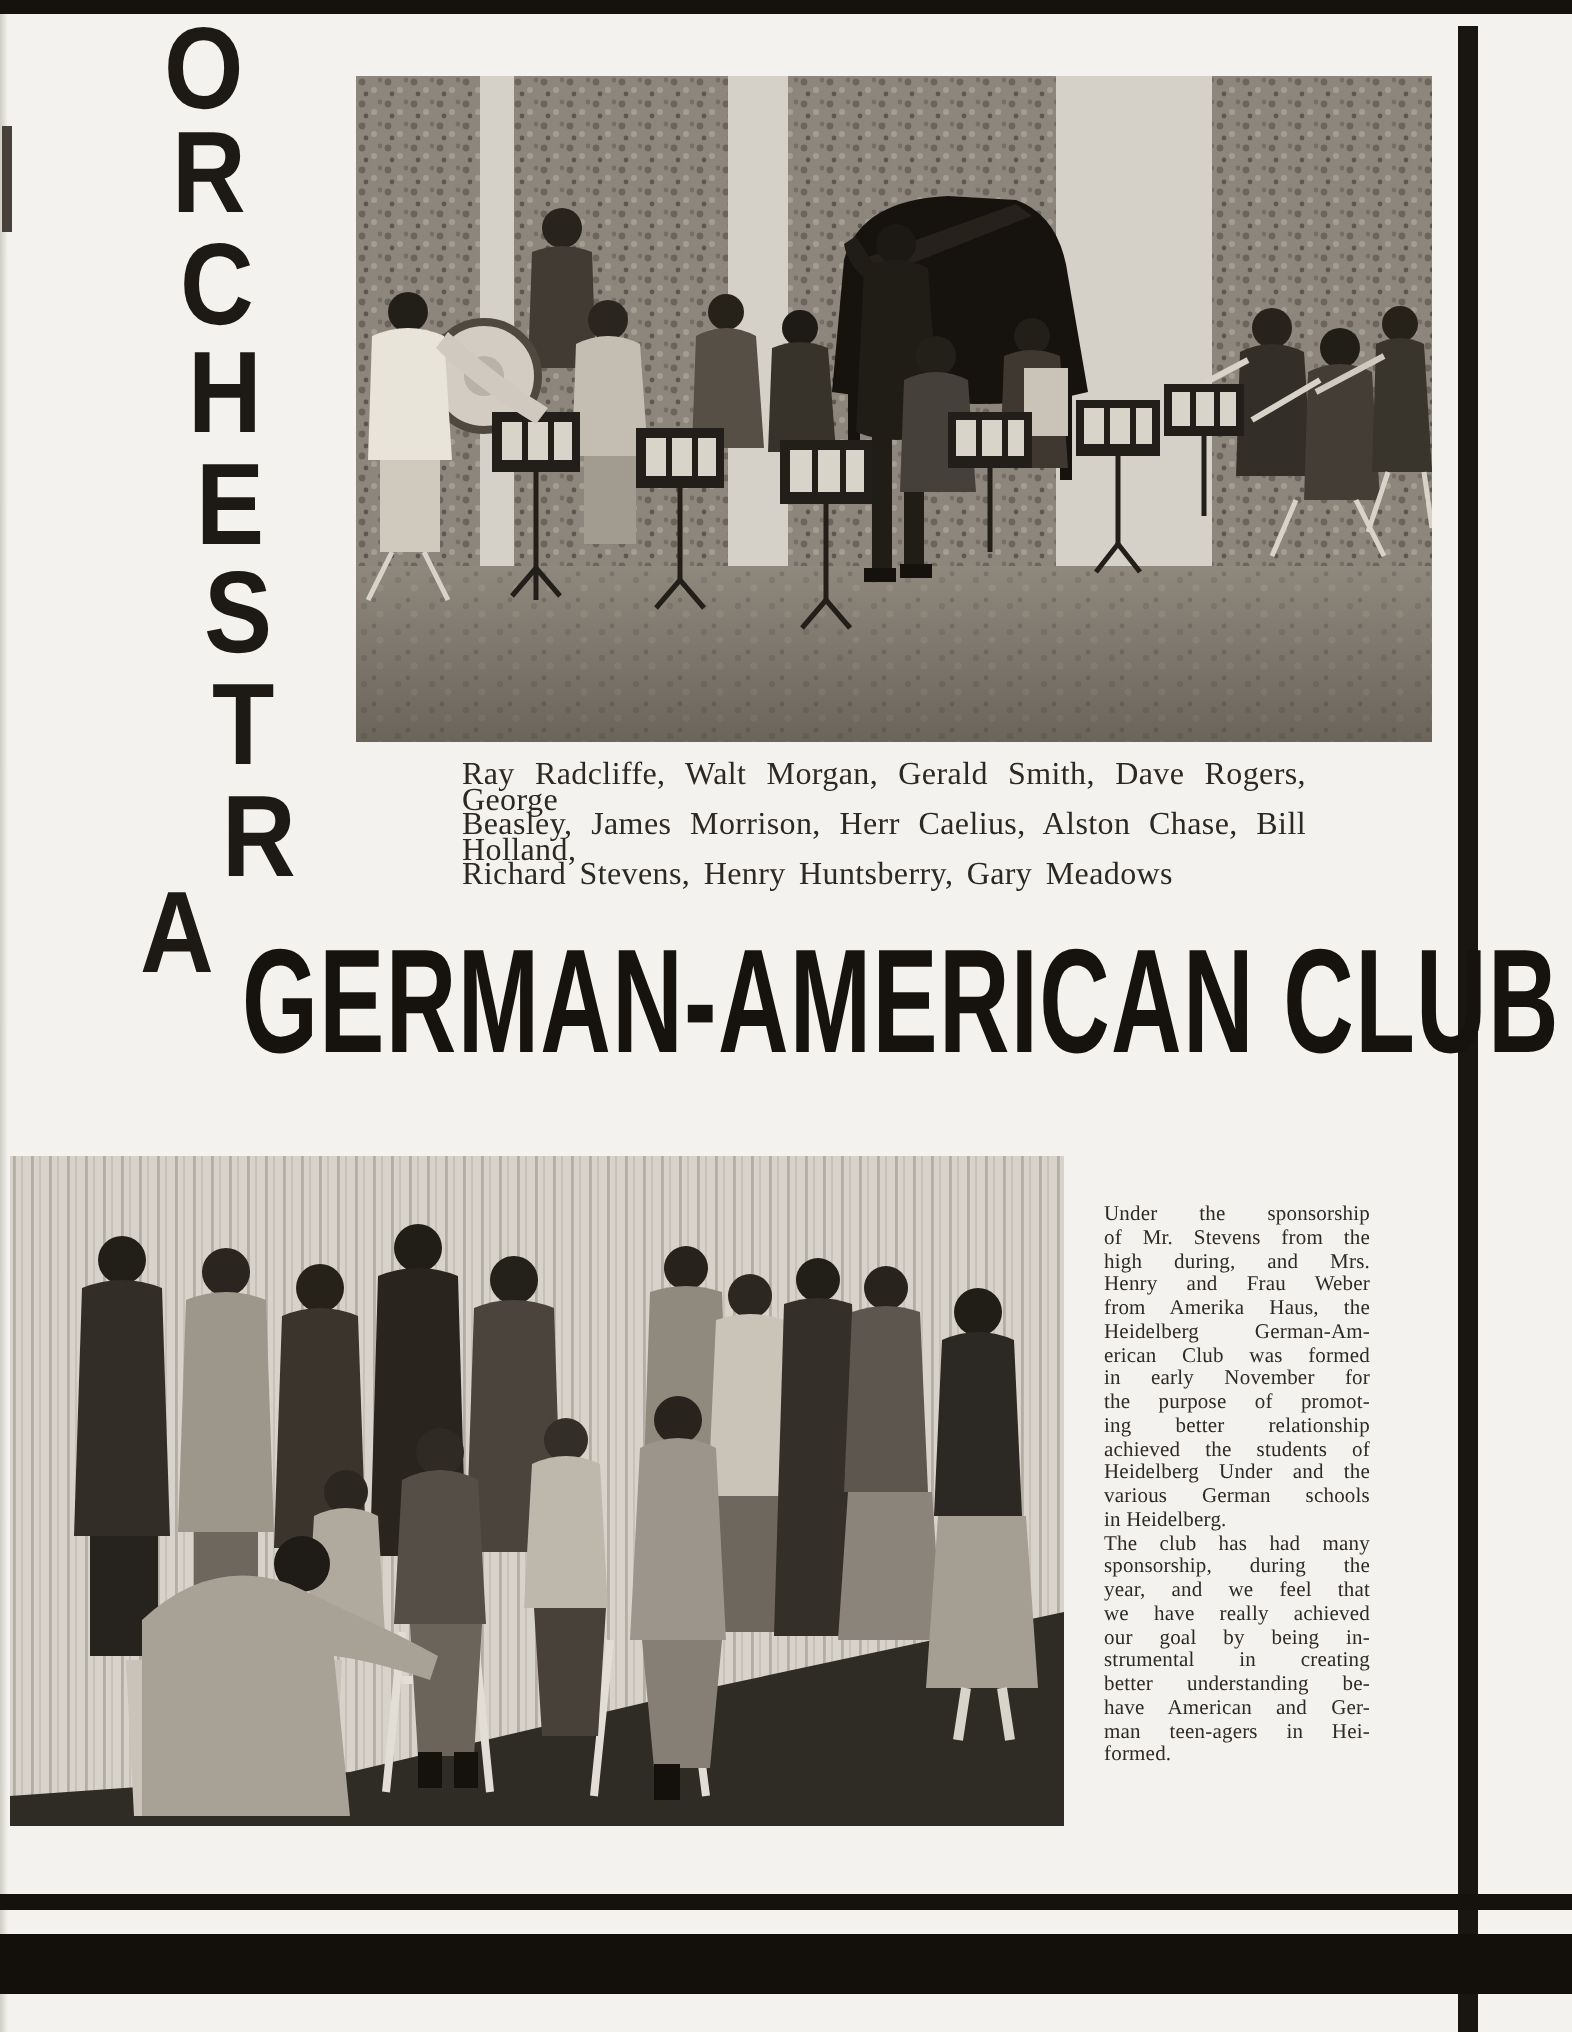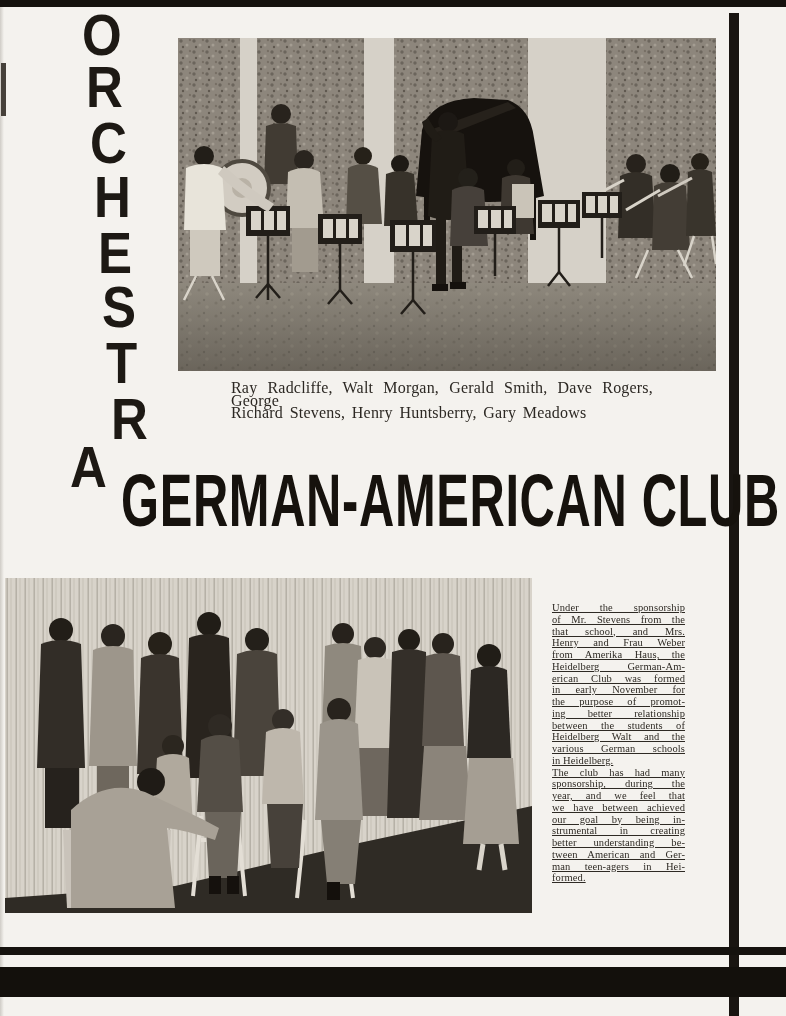--- a/index.html
+++ b/index.html
@@ -36,21 +36,21 @@
   .cap-line{text-align:justify;text-align-last:justify;}
   .cap-line.last{text-align-last:left;}
   
   .club-heading{position:absolute;left:121px;top:464px;width:640px;height:80px;}
   .club-heading .txt{display:inline-block;white-space:nowrap;
     font-family:"Liberation Sans",sans-serif;font-weight:700;font-size:74px;line-height:1;
     letter-spacing:1px;color:#16120d;transform:scaleX(.66);transform-origin:0 0;}
   
   .article{position:absolute;left:552px;top:602px;width:133px;
     font-size:10.5px;line-height:11.75px;color:#2e2a24;letter-spacing:.1px;}
-  .art-line{text-align:justify;text-align-last:justify;text-decoration:underline;}
+  .art-line{text-align:justify;text-align-last:justify;}
   .art-line.last{text-align-last:left;}
 </style>
 </head>
 <body>
 
 <div class="page">
   <div class="edge-shade"></div>
 
   <div class="top-bar"></div>
   <div class="right-vline"></div>
@@ -203,20 +203,21 @@
         <path d="M18 238 L6 262 M34 238 L46 262"></path>
         <path d="M470 212 L458 240 M500 212 L514 240"></path>
         <path d="M516 198 L506 228 M534 198 L538 226"></path>
       </g>
       <path d="M46 128 Q70 150 96 166 L90 174 Q60 156 40 136 Z" fill="#cfc9bf"></path>
     </svg>
   </div>
 
   <div class="caption">
     <div class="cap-line">Ray Radcliffe, Walt Morgan, Gerald Smith, Dave Rogers, George</div>
+    <div class="cap-line">Beasley, James Morrison, Herr Caelius, Alston Chase, Bill Holland,</div>
     <div class="cap-line last">Richard Stevens, Henry Huntsberry, Gary Meadows</div>
   </div>
 
   <div class="club-heading">
     <span class="txt">GERMAN-AMERICAN CLUB</span>
   </div>
 
   <div class="bottom-photo" title="German-American Club members standing and seated in groups before striped curtains">
     <svg class="photo-svg" viewBox="0 0 527 335" preserveAspectRatio="none">
       <defs>
@@ -282,36 +283,36 @@
         <path d="M74 252 L74 330 M94 252 L94 330 M114 252 L114 330 M134 252 L134 330 M152 252 L152 330" stroke="#4e483f" stroke-width="5"></path>
         <circle cx="146" cy="204" r="14" fill="#1f1b16"></circle>
         <path d="M66 232 Q100 200 140 214 L178 232 Q196 240 214 250 L210 262 Q180 252 162 250 L170 330 L66 330 Z" fill="#a8a196"></path>
       </g>
     </svg>
   </div>
 
   <div class="article">
     <div class="art-line">Under the sponsorship</div>
     <div class="art-line">of Mr. Stevens from the</div>
-    <div class="art-line">that school, and Mrs.</div>
+    <div class="art-line">high during, and Mrs.</div>
     <div class="art-line">Henry and Frau Weber</div>
     <div class="art-line">from Amerika Haus, the</div>
     <div class="art-line">Heidelberg German-Am-</div>
     <div class="art-line">erican Club was formed</div>
     <div class="art-line">in early November for</div>
     <div class="art-line">the purpose of promot-</div>
     <div class="art-line">ing better relationship</div>
-    <div class="art-line">between the students of</div>
-    <div class="art-line">Heidelberg Walt and the</div>
+    <div class="art-line">achieved the students of</div>
+    <div class="art-line">Heidelberg Under and the</div>
     <div class="art-line">various German schools</div>
     <div class="art-line last">in Heidelberg.</div>
     <div class="art-line">The club has had many</div>
     <div class="art-line">sponsorship, during the</div>
     <div class="art-line">year, and we feel that</div>
-    <div class="art-line">we have between achieved</div>
+    <div class="art-line">we have really achieved</div>
     <div class="art-line">our goal by being in-</div>
     <div class="art-line">strumental in creating</div>
     <div class="art-line">better understanding be-</div>
-    <div class="art-line">tween American and Ger-</div>
+    <div class="art-line">have American and Ger-</div>
     <div class="art-line">man teen-agers in Hei-</div>
     <div class="art-line last">formed.</div>
   </div>
 </div>
 
 </body></html>

